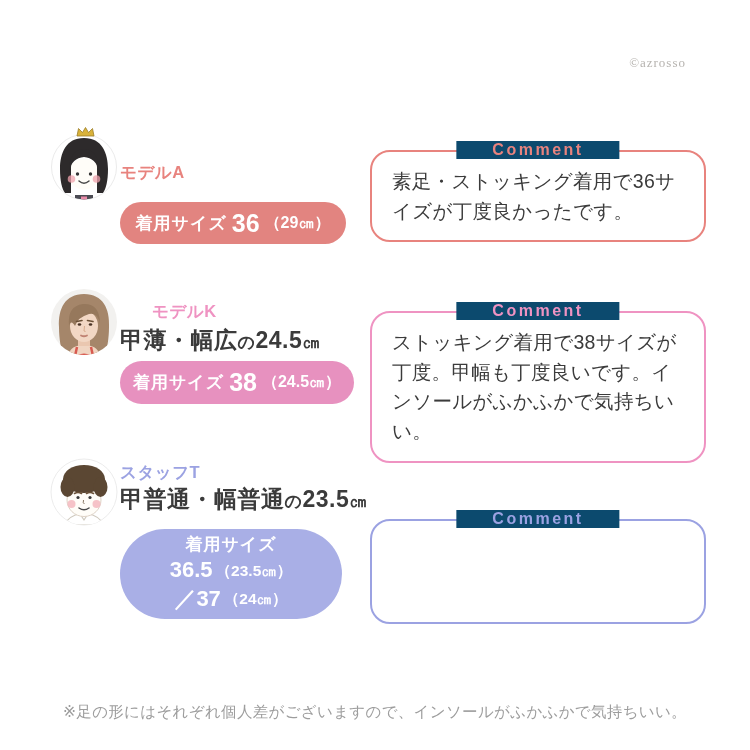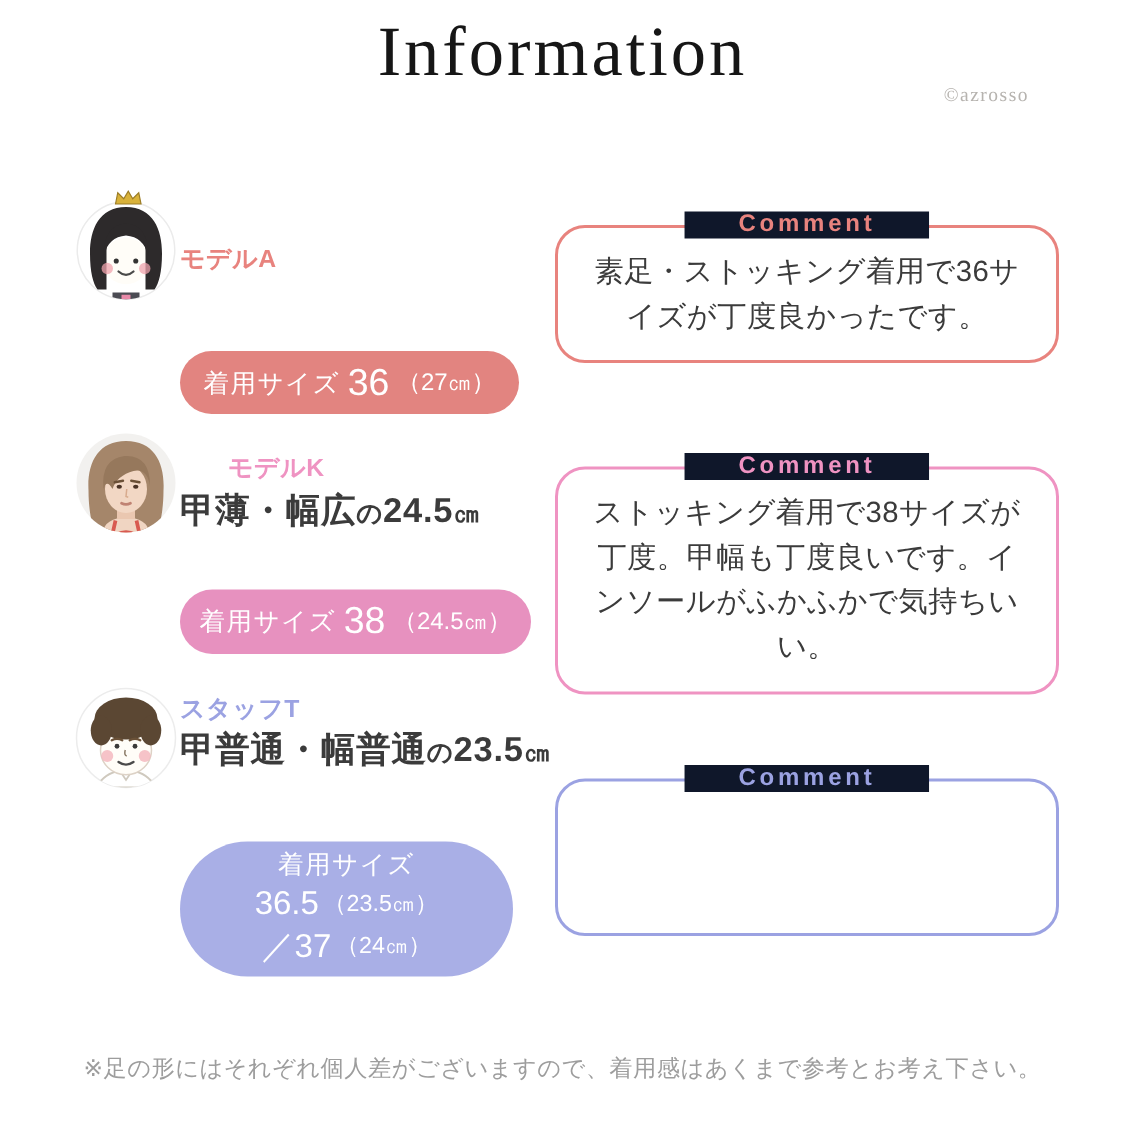--- a/index.html
+++ b/index.html
@@ -22,22 +22,22 @@
   #sec1 .avatar{top:-1px;}
 
   .name{position:absolute;left:70px;font-size:16.5px;font-weight:700;
         color:var(--accent);letter-spacing:.5px;white-space:nowrap;}
   .desc{position:absolute;left:70px;font-size:23px;font-weight:700;color:#3b3b3b;
         letter-spacing:.5px;white-space:nowrap;}
   .desc .particle{font-size:17px;}
   .desc .unit{font-size:18px;}
 
   .pill{position:absolute;left:70px;background:var(--pill);color:#fff;border-radius:999px;
-        display:flex;align-items:center;justify-content:center;gap:5px;font-weight:400;
-        white-space:nowrap;margin-top:32px;}
+        display:flex;align-items:center;justify-content:center;gap:5px;font-weight:700;
+        white-space:nowrap;}
   .pill .lbl{font-size:17px;letter-spacing:1px;}
   .pill .val{font-size:25px;}
   .pill .nt{font-size:16px;}
 
   #sec1 .name{top:11px;margin-top:25px;}  #sec1 .desc{top:33px;}
   #sec1 .pill{top:76px;width:226px;height:42px;}
   #sec2 .name{top:13px;margin-left:32px;}  #sec2 .desc{top:37px;}
   #sec2 .pill{top:73px;width:234px;height:43px;}
   #sec3 .name{top:6px;}   #sec3 .desc{top:28px;}
   #sec3 .pill{top:73px;width:222px;height:90px;border-radius:46px;
@@ -45,34 +45,33 @@
   #sec3 .pill .val{font-size:22px;}
   #sec3 .pill .nt{font-size:15.5px;}
   .pill-line{display:flex;align-items:center;gap:3px;}
 
   .comment{position:absolute;left:320px;width:336px;border:2px solid var(--accent);
            border-radius:20px;background:#fff;box-sizing:border-box;}
   #sec1 .comment{top:24px;min-height:91px;}
   #sec2 .comment{top:23px;min-height:118px;}
   #sec3 .comment{top:63px;min-height:105px;}
   .comment-label{position:absolute;top:-11px;left:50%;transform:translateX(-50%);
-                 background:#0f172a;padding:0 36px;font-size:16px;font-weight:700;
+                 background:#0c4a6e;padding:0 36px;font-size:16px;font-weight:700;
                  color:var(--accent);letter-spacing:2.5px;white-space:nowrap;}
   .comment-text{padding:15px 20px 14px;font-size:19.5px;line-height:1.52;
-                letter-spacing:.3px;color:#3b3b3b;font-weight:500;text-align:center;}
+                letter-spacing:.3px;color:#3b3b3b;font-weight:500;}
 
   .disclaimer{position:absolute;left:0;right:0;top:702px;text-align:center;
               font-size:15.5px;color:#9d9d9d;letter-spacing:.3px;}
 </style>
 </head>
 <body>
 
 <div class="page">
 
-  <div class="title">Information</div>
   <div class="credit">©azrosso</div>
 
   <div class="section" id="sec1" style="--accent: #e8837e; --pill: #e28480;">
     <div class="avatar">
       <svg width="68" height="76" viewBox="0 0 68 76">
         <defs>
             <clipPath id="av1c">
               <circle cx="34" cy="42" r="32.5"></circle>
             </clipPath>
           </defs>
@@ -89,21 +88,21 @@
           <rect x="25" y="70" width="18" height="8" fill="#4b4b53"></rect>
           <rect x="31" y="71.5" width="6" height="5" fill="#e889a8"></rect>
         </g>
         <path d="M27 11 L28.5 3.5 L32.5 7.5 L35.5 2.5 L38.5 7.5 L42.5 3.5 L44 11 Z" fill="#d9b23a" stroke="#9c7d26" stroke-width=".8"></path>
       </svg>
     </div>
     <div class="name">モデルA</div>
     <div class="pill">
       <span class="lbl">着用サイズ</span>
       <span class="val">36</span>
-      <span class="nt">（27㎝）</span>
+      <span class="nt">（29㎝）</span>
     </div>
     <div class="comment">
       <div class="comment-label">Comment</div>
       <div class="comment-text">素足・ストッキング着用で36サイズが丁度良かったです。</div>
     </div>
   </div>
 
   <div class="section" id="sec2" style="--accent: #ef93c2; --pill: #e791bf;">
     <div class="avatar">
       <svg width="68" height="68" viewBox="0 0 68 68">
@@ -178,14 +177,14 @@
       <span class="pill-line">
         <span class="val">／37</span>
         <span class="nt">（24㎝）</span>
       </span>
     </div>
     <div class="comment">
       <div class="comment-label">Comment</div>
     </div>
   </div>
 
-  <div class="disclaimer">※足の形にはそれぞれ個人差がございますので、着用感はあくまで参考とお考え下さい。</div>
+  <div class="disclaimer">※足の形にはそれぞれ個人差がございますので、インソールがふかふかで気持ちいい。</div>
 </div>
 
 </body></html>

